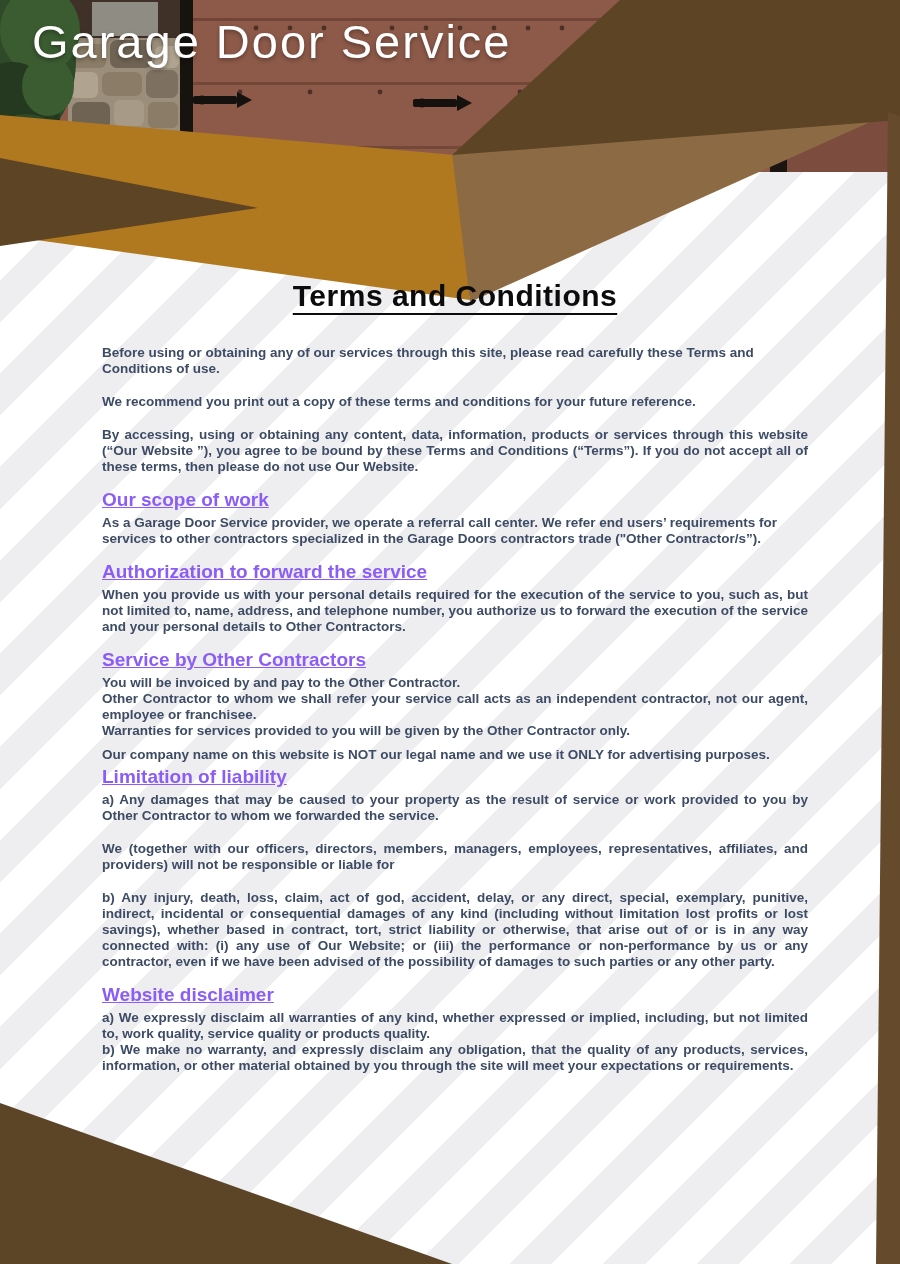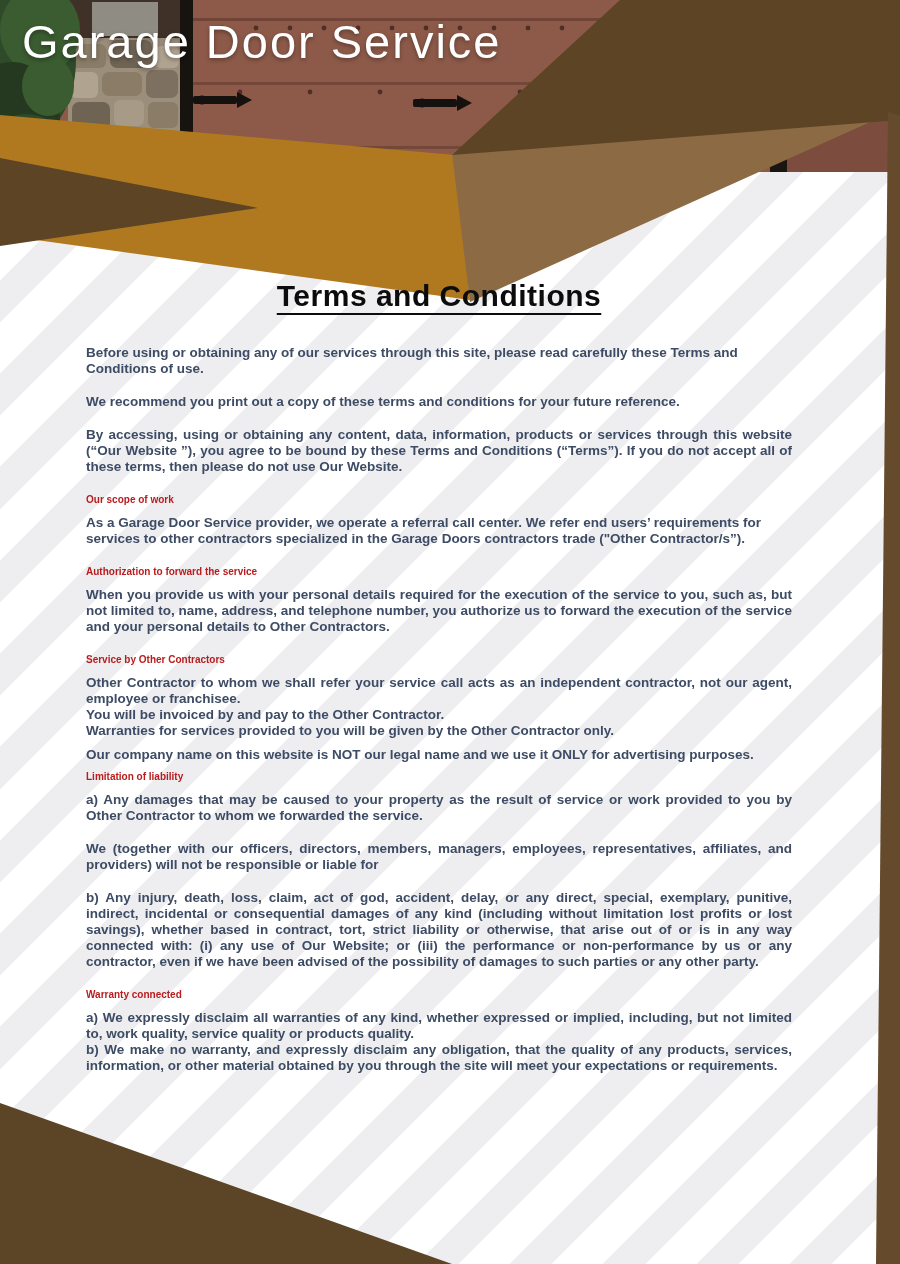--- a/index.html
+++ b/index.html
@@ -4,40 +4,40 @@
 <style>
   html,body{margin:0;padding:0;}
   body{
     width:900px;height:1264px;position:relative;overflow:hidden;
     font-family:"Liberation Sans","DejaVu Sans",sans-serif;
     background:
       repeating-linear-gradient(135deg,#eeeef1 0 30px,#ffffff 30px 66px);
   }
   .decor{position:absolute;inset:0;z-index:0;display:block;}
   .site-title{
-    position:absolute;z-index:2;top:14px;left:22px;margin:0;
+    position:absolute;z-index:2;top:14px;left:32px;margin:0;
     font-size:47px;font-weight:500;letter-spacing:2px;color:#ffffff;
     text-shadow:0 2px 4px rgba(0,0,0,.35);
     font-family:"Liberation Sans","DejaVu Sans",sans-serif;
   }
   .content{
-    position:absolute;z-index:1;top:278px;left:86px;width:706px;
+    position:absolute;z-index:1;top:278px;left:102px;width:706px;
     color:#3d4c64;font-size:13.5px;line-height:16px;
   }
   .doc-title{
     margin:0 0 31px 0;text-align:center;color:#0c0c0c;
     font-size:30px;font-weight:700;letter-spacing:.5px;line-height:36px;
     text-decoration:underline;text-decoration-thickness:2px;text-underline-offset:7px;
   }
   .para{margin:0 0 17px 0;font-weight:bold;}
   .para.just{text-align:justify;}
   .para.m0{margin:0;}
   .para.mt{margin:8px 0 0 0;}
   .sec-h{
-    margin:6px 0 7px 0;color:#b91c1c;font-size:10px;font-weight:700;line-height:16px;
+    margin:6px 0 7px 0;color:#8b5cf6;font-size:19px;font-weight:700;line-height:16px;text-decoration:underline;
   }
   section{margin:0;}
 </style>
 </head>
 <body>
 
 <svg class="decor" width="900" height="1264" viewBox="0 0 900 1264" xmlns="http://www.w3.org/2000/svg" aria-hidden="true">
   <defs>
     <clipPath id="photoClip">
         <rect x="0" y="0" width="900" height="172"></rect>
@@ -143,32 +143,32 @@
     <p class="para">As a Garage Door Service provider, we operate a referral call center. We refer end users’ requirements for services to other contractors specialized in the Garage Doors contractors trade ("Other Contractor/s”).</p>
   </section>
 
   <section>
     <h3 class="sec-h">Authorization to forward the service</h3>
     <p class="para just">When you provide us with your personal details required for the execution of the service to you, such as, but not limited to, name, address, and telephone number, you authorize us to forward the execution of the service and your personal details to Other Contractors.</p>
   </section>
 
   <section>
     <h3 class="sec-h">Service by Other Contractors</h3>
+    <p class="para m0">You will be invoiced by and pay to the Other Contractor.</p>
     <p class="para just m0">Other Contractor to whom we shall refer your service call acts as an independent contractor, not our agent, employee or franchisee.</p>
-    <p class="para m0">You will be invoiced by and pay to the Other Contractor.</p>
     <p class="para m0">Warranties for services provided to you will be given by the Other Contractor only.</p>
     <p class="para mt">Our company name on this website is NOT our legal name and we use it ONLY for advertising purposes.</p>
   </section>
 
   <section>
     <h3 class="sec-h">Limitation of liability</h3>
     <p class="para just">a) Any damages that may be caused to your property as the result of service or work provided to you by Other Contractor to whom we forwarded the service.</p>
     <p class="para just">We (together with our officers, directors, members, managers, employees, representatives, affiliates, and providers) will not be responsible or liable for</p>
     <p class="para just">b) Any injury, death, loss, claim, act of god, accident, delay, or any direct, special, exemplary, punitive, indirect, incidental or consequential damages of any kind (including without limitation lost profits or lost savings), whether based in contract, tort, strict liability or otherwise, that arise out of or is in any way connected with: (i) any use of Our Website; or (iii) the performance or non-performance by us or any contractor, even if we have been advised of the possibility of damages to such parties or any other party.</p>
   </section>
 
   <section>
-    <h3 class="sec-h">Warranty connected</h3>
+    <h3 class="sec-h">Website disclaimer</h3>
     <p class="para just m0">a) We expressly disclaim all warranties of any kind, whether expressed or implied, including, but not limited to, work quality, service quality or products quality.</p>
     <p class="para just m0">b) We make no warranty, and expressly disclaim any obligation, that the quality of any products, services, information, or other material obtained by you through the site will meet your expectations or requirements.</p>
   </section>
 
 </main>
 
 </body></html>

